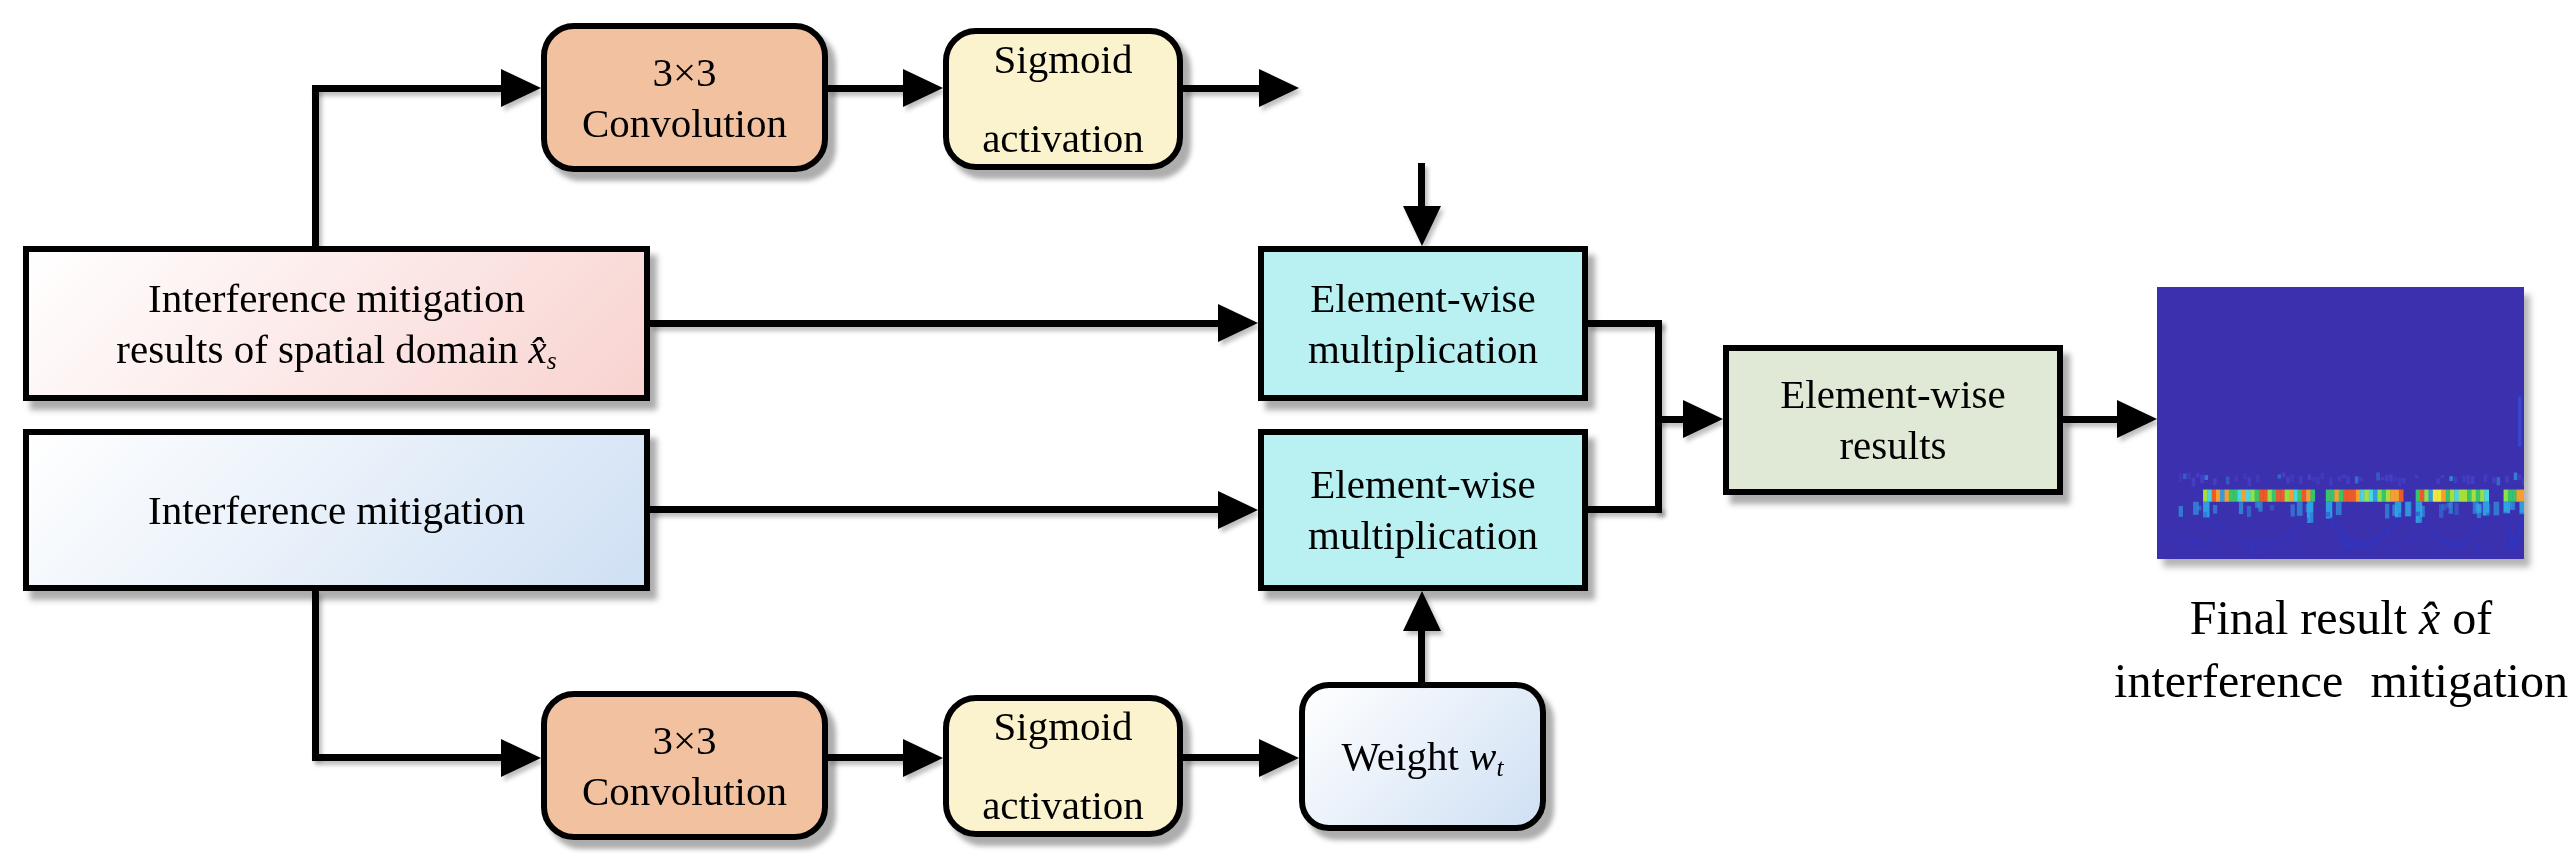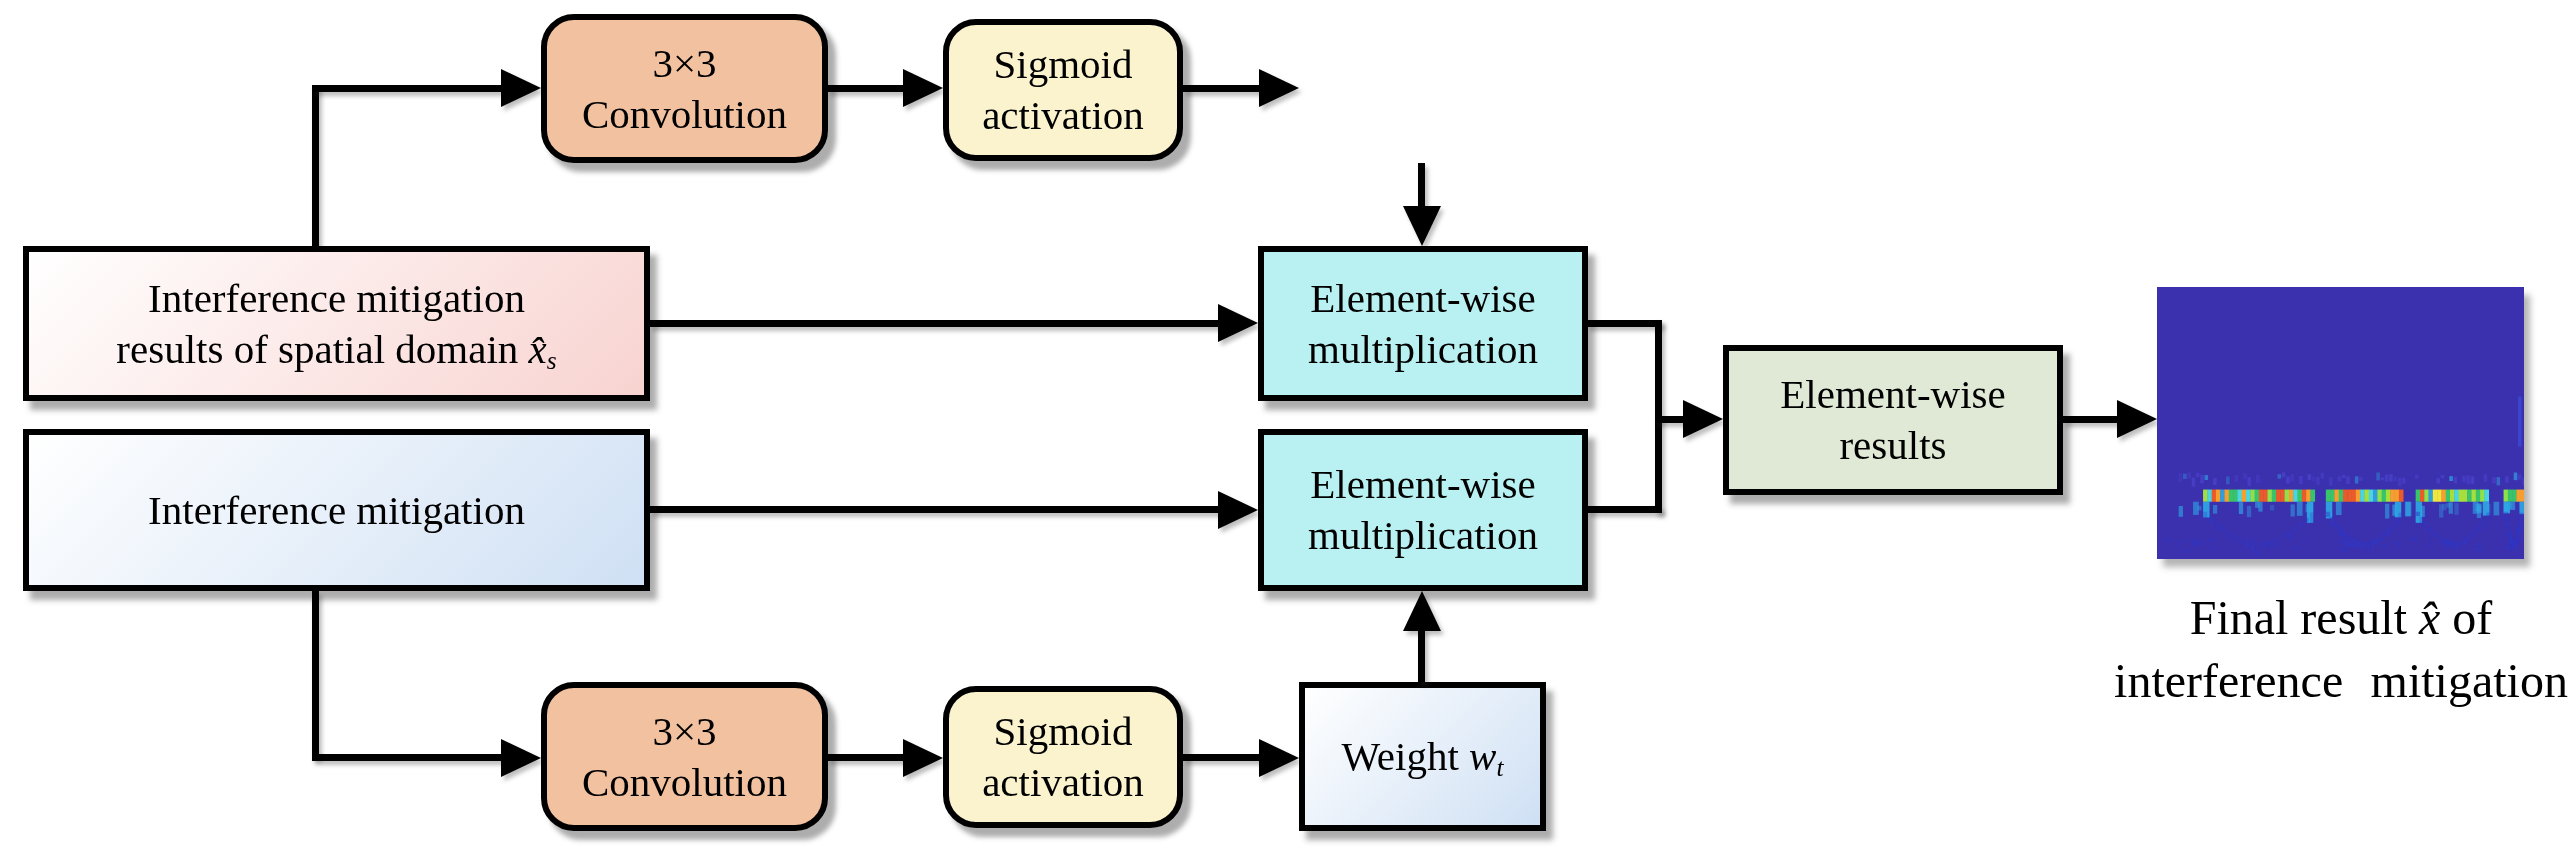--- a/index.html
+++ b/index.html
@@ -13,23 +13,23 @@
 
   
   .box{
     position:absolute;box-sizing:border-box;
     border:6.4px solid #000;
     display:flex;flex-direction:column;justify-content:center;align-items:center;
     text-align:center;font-size:41px;line-height:51px;
     box-shadow:7.2px 8.6px 5.7px rgba(40,40,40,0.38);
     background:#fff;
   }
-  .rounded{border-radius:33px;}
+  .rounded{border-radius:33px;margin-top:9px;}
   .conv{background:var(--conv-fill);}
-  .sigmoid{background:var(--sigmoid-fill);}
+  .sigmoid{background:var(--sigmoid-fill);justify-content:space-between;}
   .mult{background:var(--mult-fill);}
   .addition{background:var(--add-fill);}
   .g-pink{background:linear-gradient(135deg,#ffffff 0%,var(--pink-end) 100%);}
   .g-blue{background:linear-gradient(135deg,#ffffff 0%,var(--blue-end) 100%);}
 
   .mvar{font-style:italic;font-family:"Liberation Serif","DejaVu Serif",serif;}
   sub.msub{font-size:0.62em;line-height:0;vertical-align:-0.25em;}
   sub.msub i{font-style:italic;}
 
   
@@ -143,21 +143,21 @@
   <div class="arr-r" style="left:903px;top:739px;"></div>
 
   <div class="box rounded sigmoid" style="left:943px;top:686px;width:240px;height:142px;">
     <span>Sigmoid</span>
     <span>activation</span>
   </div>
 
   <div class="hline" style="left:1183px;top:754px;width:77px;"></div>
   <div class="arr-r" style="left:1259px;top:739px;"></div>
 
-  <div class="box g-blue" style="left:1299px;top:682px;width:247px;height:149px;">
+  <div class="box g-blue" style="left:1299px;top:682px;width:247px;height:149px;border-radius:30px;">
     <span><span>Weight </span><i class="mvar">w</i><sub class="msub"><i>t</i></sub></span>
   </div>
 
   <div class="arr-u" style="left:1403px;top:591px;"></div>
   <div class="vline" style="left:1418px;top:628px;height:54px;"></div>
 
   <div class="spectrogram" id="spec">
       <svg width="367" height="272" xmlns="http://www.w3.org/2000/svg" viewBox="0 0 512 380">
         <rect width="512" height="380" fill="#3b30ae"></rect>
         <rect x="30" y="259.8" width="5" height="12.7" fill="#4a44cf" opacity="0.32"></rect>

